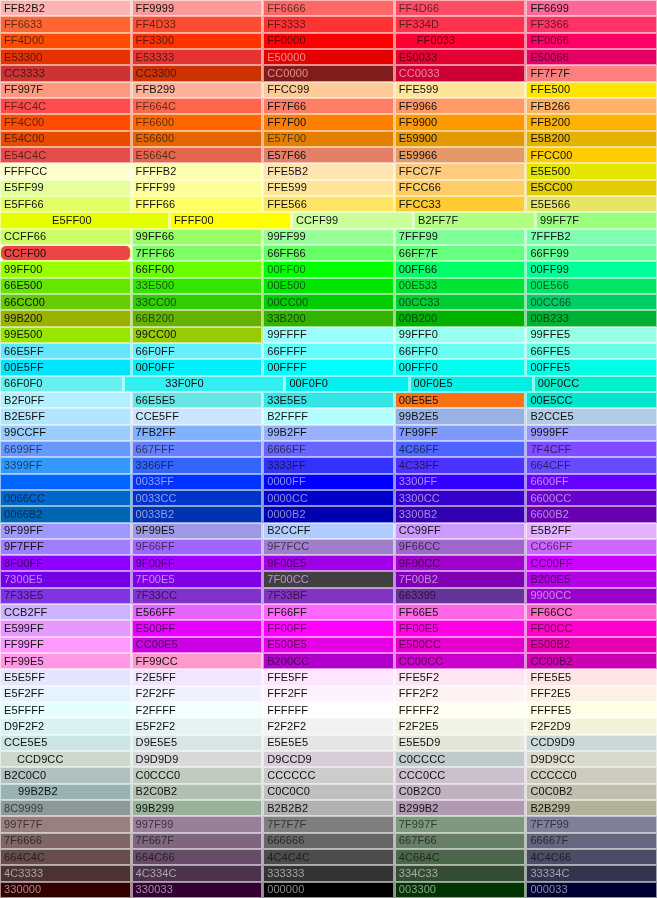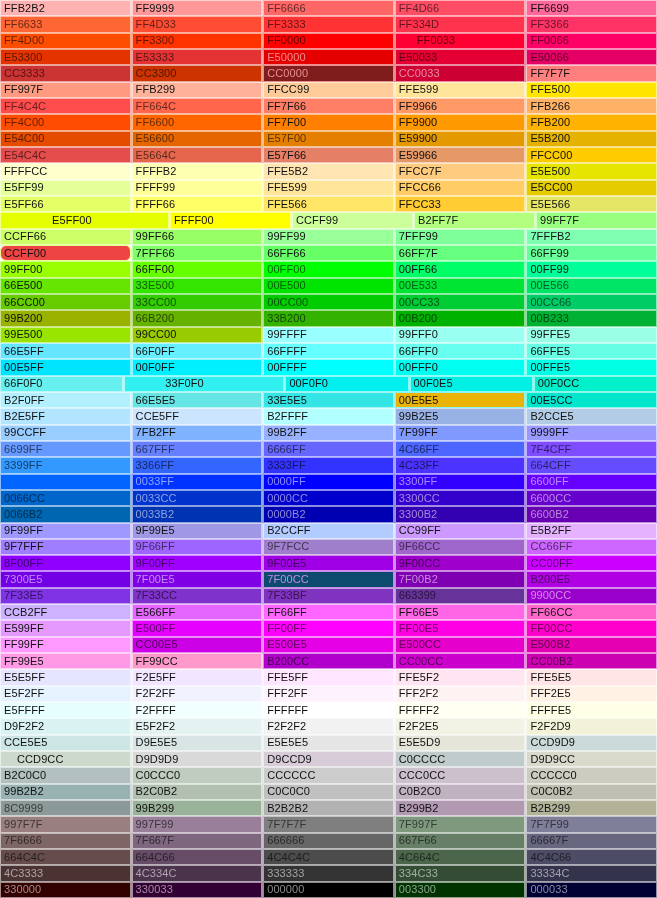--- a/index.html
+++ b/index.html
@@ -458,21 +458,21 @@
     <div class="row">
       <div class="cell" style="background: rgb(178, 240, 255); border-color: rgb(220, 248, 255);">
         <span class="label" style="color: rgb(17, 17, 17);">B2F0FF</span>
       </div>
       <div class="cell" style="background: rgb(102, 229, 229); border-color: rgb(186, 243, 243);">
         <span class="label" style="color: rgb(17, 17, 17);">66E5E5</span>
       </div>
       <div class="cell" style="background: rgb(51, 229, 229); border-color: rgb(163, 243, 243);">
         <span class="label" style="color: rgb(17, 17, 17);">33E5E5</span>
       </div>
-      <div class="cell" style="background: #eab308; border-color: rgb(140, 243, 243);">
+      <div class="cell" style="background: #f97316; border-color: rgb(140, 243, 243);">
         <span class="label" style="color: rgb(17, 17, 17);">00E5E5</span>
       </div>
       <div class="cell" style="background: rgb(0, 229, 204); border-color: rgb(140, 243, 232);">
         <span class="label" style="color: rgb(17, 17, 17);">00E5CC</span>
       </div>
     </div>
     <div class="row">
       <div class="cell" style="background: rgb(178, 229, 255); border-color: rgb(220, 243, 255);">
         <span class="label" style="color: rgb(17, 17, 17);">B2E5FF</span>
       </div>
@@ -642,21 +642,21 @@
         <span class="label" style="color: rgb(82, 0, 102);">CC00FF</span>
       </div>
     </div>
     <div class="row">
       <div class="cell" style="background: rgb(115, 0, 229); border-color: rgb(192, 140, 243);">
         <span class="label" style="color: rgb(192, 140, 243);">7300E5</span>
       </div>
       <div class="cell" style="background: rgb(127, 0, 229); border-color: rgb(197, 140, 243);">
         <span class="label" style="color: rgb(197, 140, 243);">7F00E5</span>
       </div>
-      <div class="cell" style="background: #0c4a6e; border-color: rgb(197, 140, 232);">
+      <div class="cell" style="background: #404040; border-color: rgb(197, 140, 232);">
         <span class="label" style="color: rgb(197, 140, 232);">7F00CC</span>
       </div>
       <div class="cell" style="background: rgb(127, 0, 178); border-color: rgb(197, 140, 220);">
         <span class="label" style="color: rgb(197, 140, 220);">7F00B2</span>
       </div>
       <div class="cell" style="background: rgb(178, 0, 229); border-color: rgb(220, 140, 243);">
         <span class="label" style="color: rgb(71, 0, 92);">B200E5</span>
       </div>
     </div>
     <div class="row">
@@ -858,21 +858,21 @@
       </div>
       <div class="cell" style="background: rgb(204, 192, 204); border-color: rgb(232, 227, 232);">
         <span class="label" style="color: rgb(17, 17, 17);">CCC0CC</span>
       </div>
       <div class="cell" style="background: rgb(204, 204, 192); border-color: rgb(232, 232, 227);">
         <span class="label" style="color: rgb(17, 17, 17);">CCCCC0</span>
       </div>
     </div>
     <div class="row">
       <div class="cell" style="background: rgb(153, 178, 178); border-color: rgb(209, 220, 220);">
-        <span class="label" style="color: rgb(17, 17, 17);">99B2B2</span>
+        <span class="label" style="color: rgb(17, 17, 17); margin-left: 14px;">99B2B2</span>
       </div>
       <div class="cell" style="background: rgb(178, 192, 178); border-color: rgb(220, 227, 220);">
         <span class="label" style="color: rgb(17, 17, 17);">B2C0B2</span>
       </div>
       <div class="cell" style="background: rgb(192, 192, 192); border-color: rgb(227, 227, 227);">
         <span class="label" style="color: rgb(17, 17, 17);">C0C0C0</span>
       </div>
       <div class="cell" style="background: rgb(192, 178, 192); border-color: rgb(227, 220, 227);">
         <span class="label" style="color: rgb(17, 17, 17);">C0B2C0</span>
       </div>

